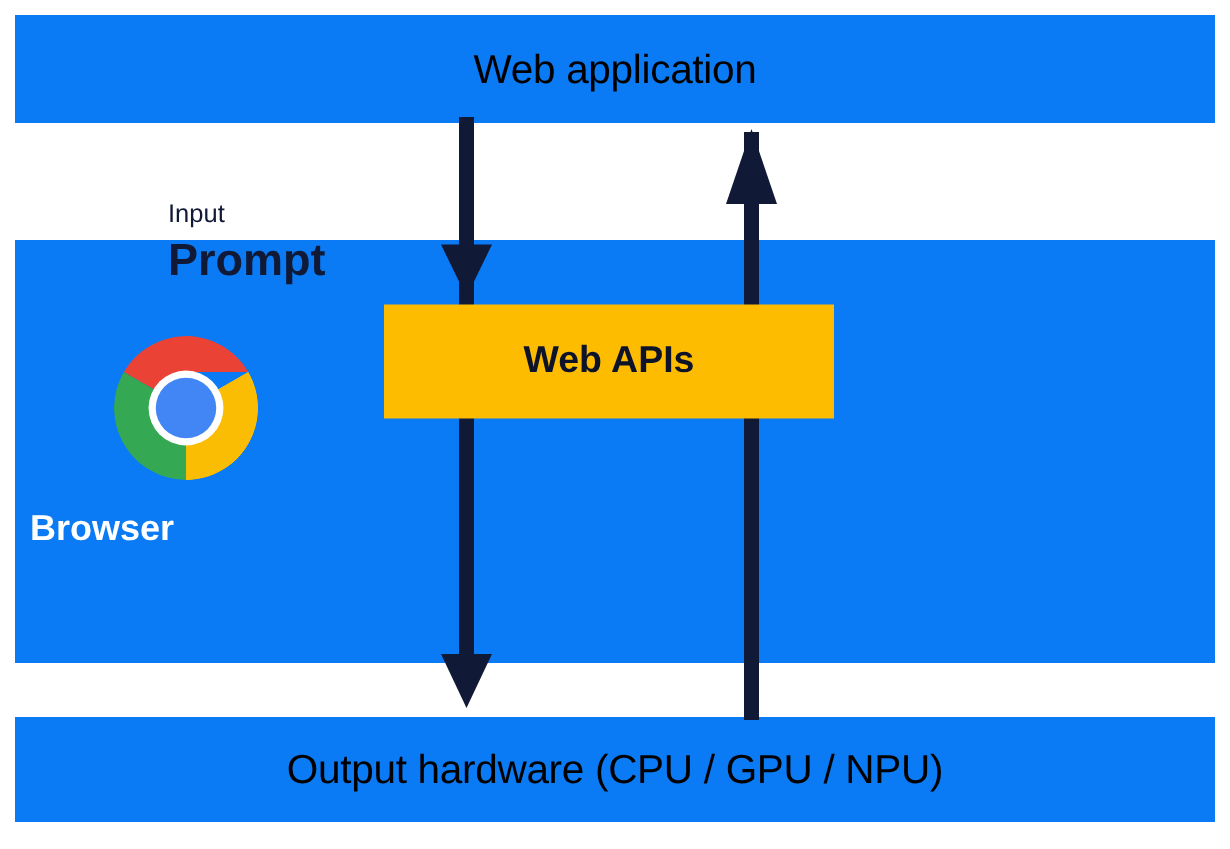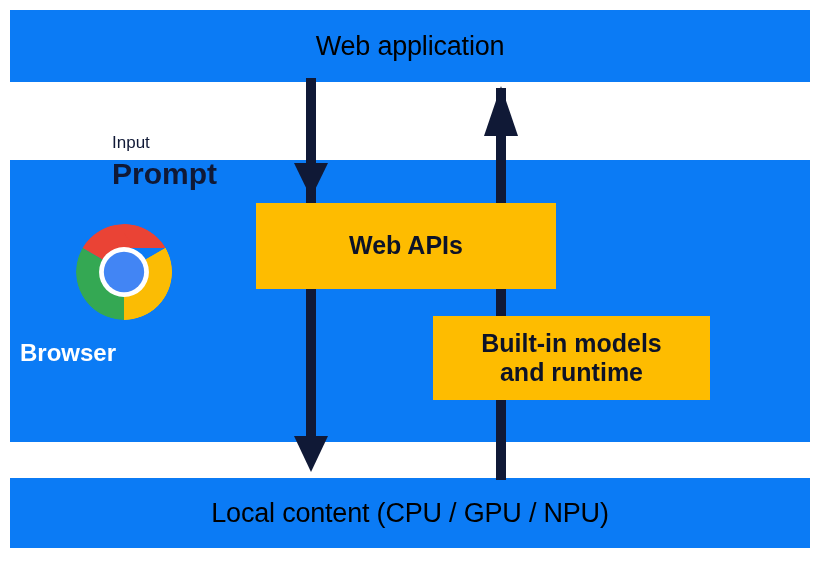--- a/index.html
+++ b/index.html
@@ -67,21 +67,21 @@
     text-align: center;
     color: #0d1328;
     font-weight: bold;
     line-height: 1.18;
     z-index: 4;
   }
   #box-web-apis {
     left: 256px;
     top: 203px;
     width: 300px;
-    height: 86px;
+    height: 76px;
     font-size: 25px;
   }
   #box-builtin {
     left: 433px;
     top: 316px;
     width: 277px;
     height: 84px;
     font-size: 25px;
   }
 
@@ -168,29 +168,23 @@
       <circle cx="50" cy="50" r="21" fill="#4285f4"></circle>
     </g>
   </svg>
 
   <div id="browser-label">Browser</div>
 
   <div class="yellow-box" id="box-web-apis">
     <span>Web APIs</span>
   </div>
 
-  <div class="yellow-box" id="box-builtin">
-    <div>
-      <div>Built-in models</div>
-      <div>and runtime</div>
-    </div>
-  </div>
 
   <div class="band" id="band-bottom">
-    <div class="band-title">Local content (CPU / GPU / NPU)</div>
+    <div class="band-title">Output hardware (CPU / GPU / NPU)</div>
   </div>
 
   <svg class="arrow-svg" id="arrow-input" width="46" height="396">
 
     <rect x="18" y="0" width="10" height="368" fill="#101936"></rect>
 
     <polygon points="6,85 40,85 23,120" fill="#101936"></polygon>
 
     <polygon points="6,358 40,358 23,394" fill="#101936"></polygon>
   </svg>

